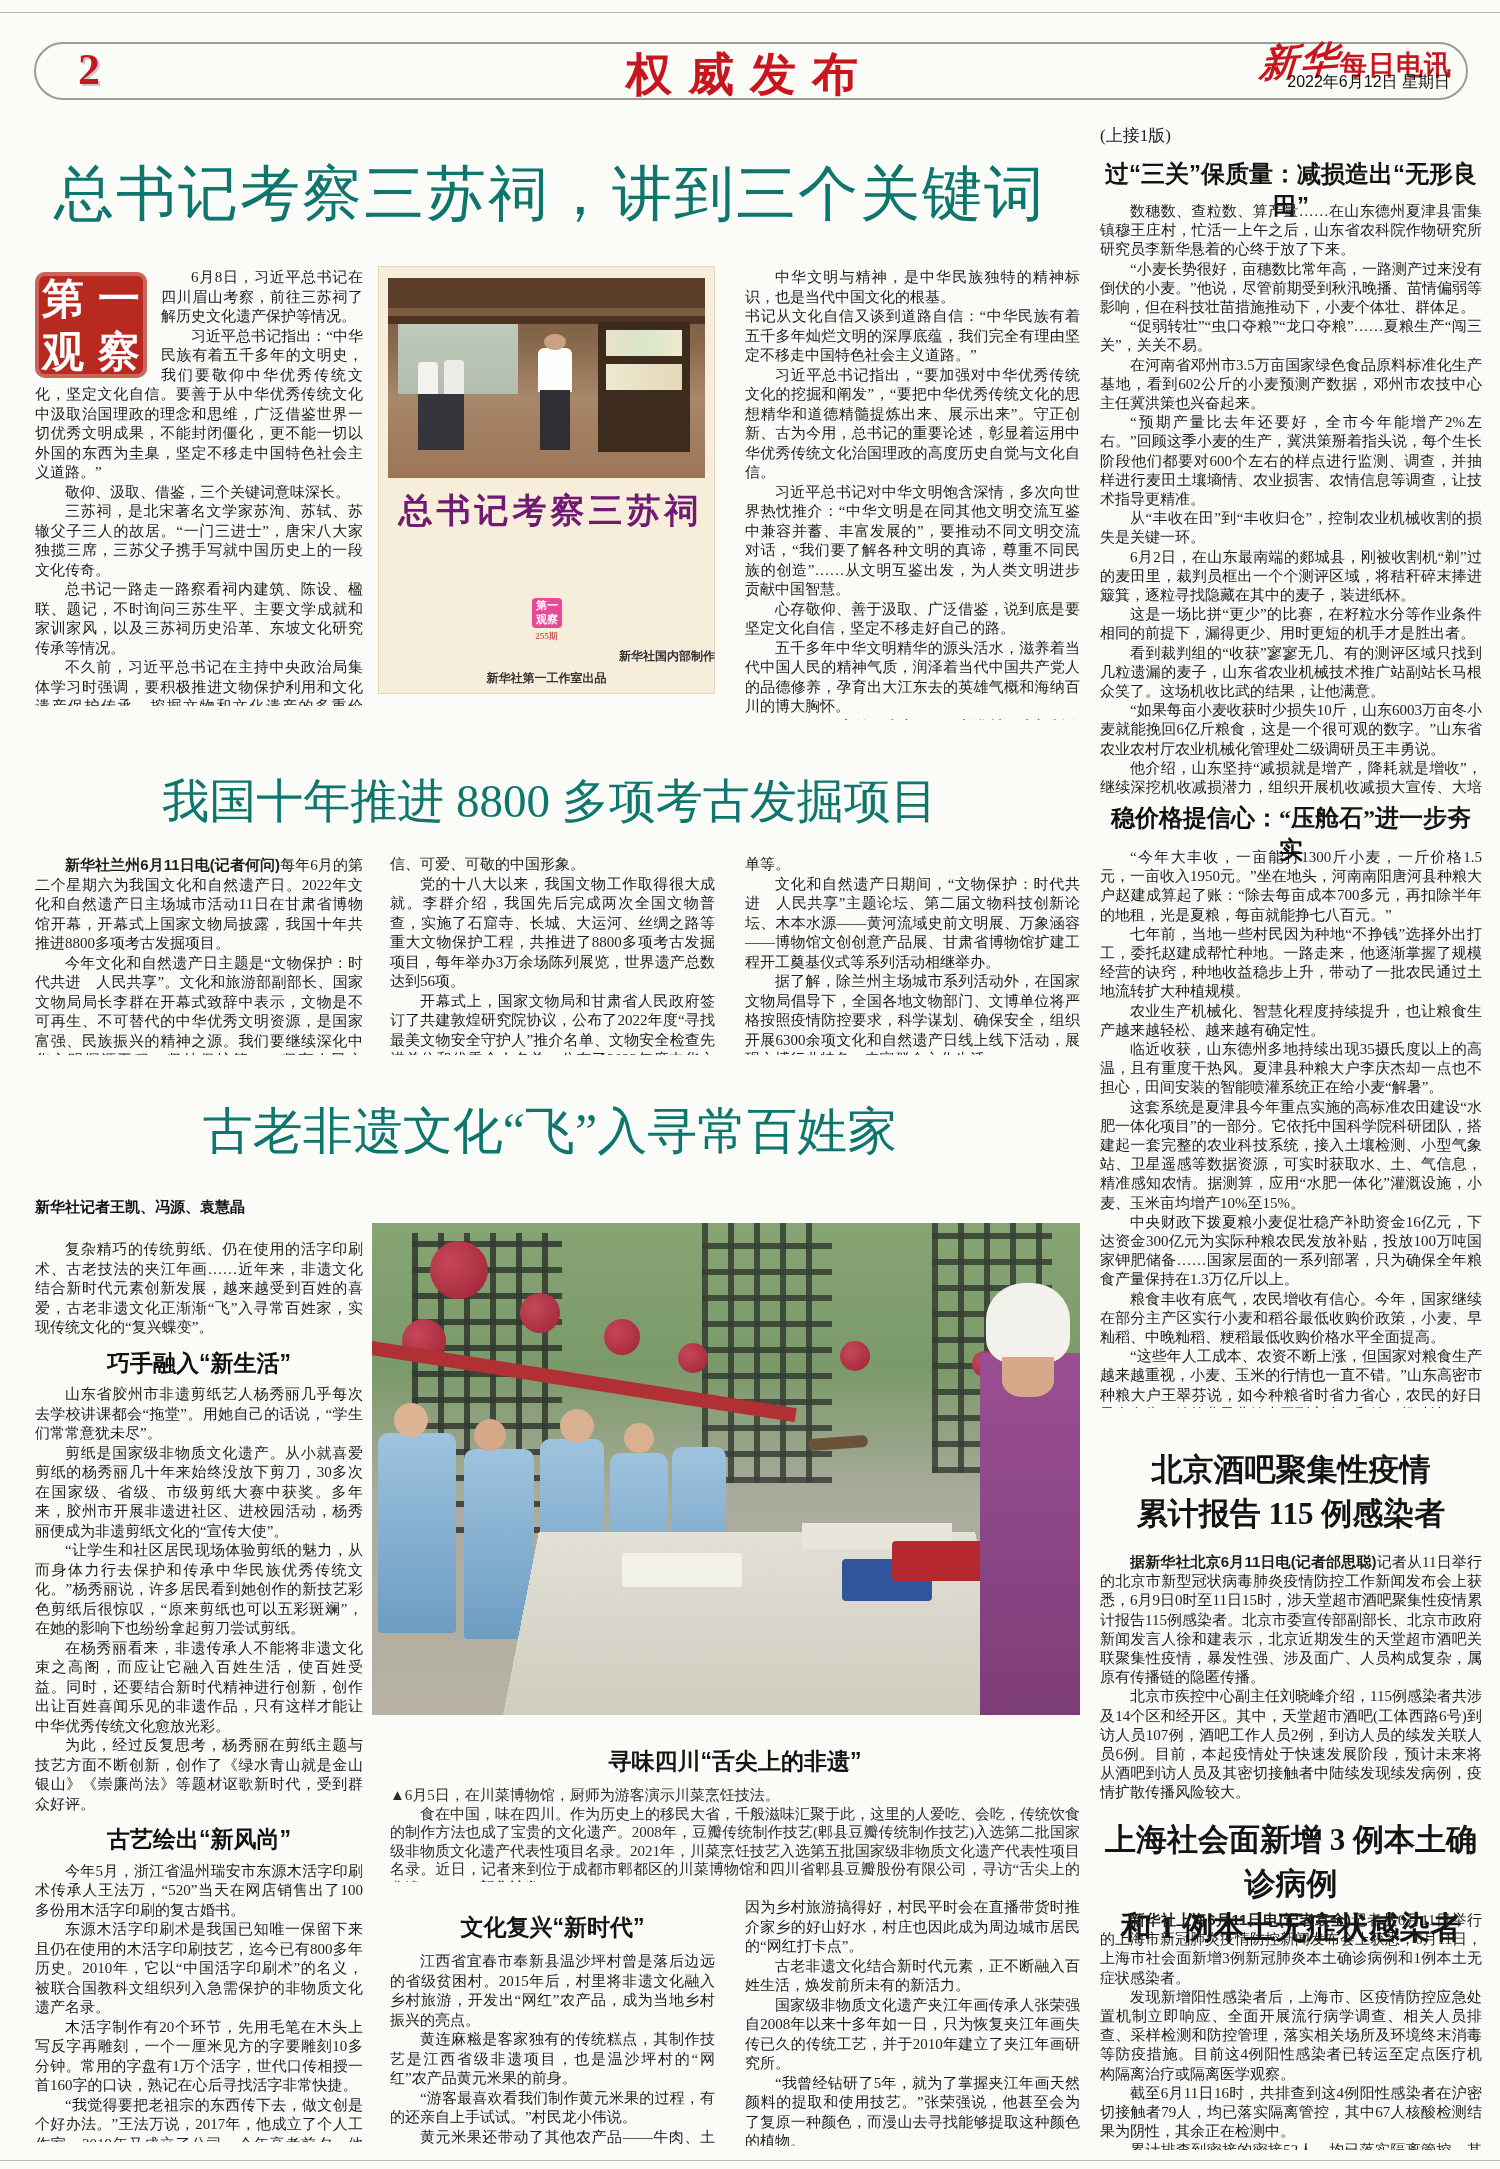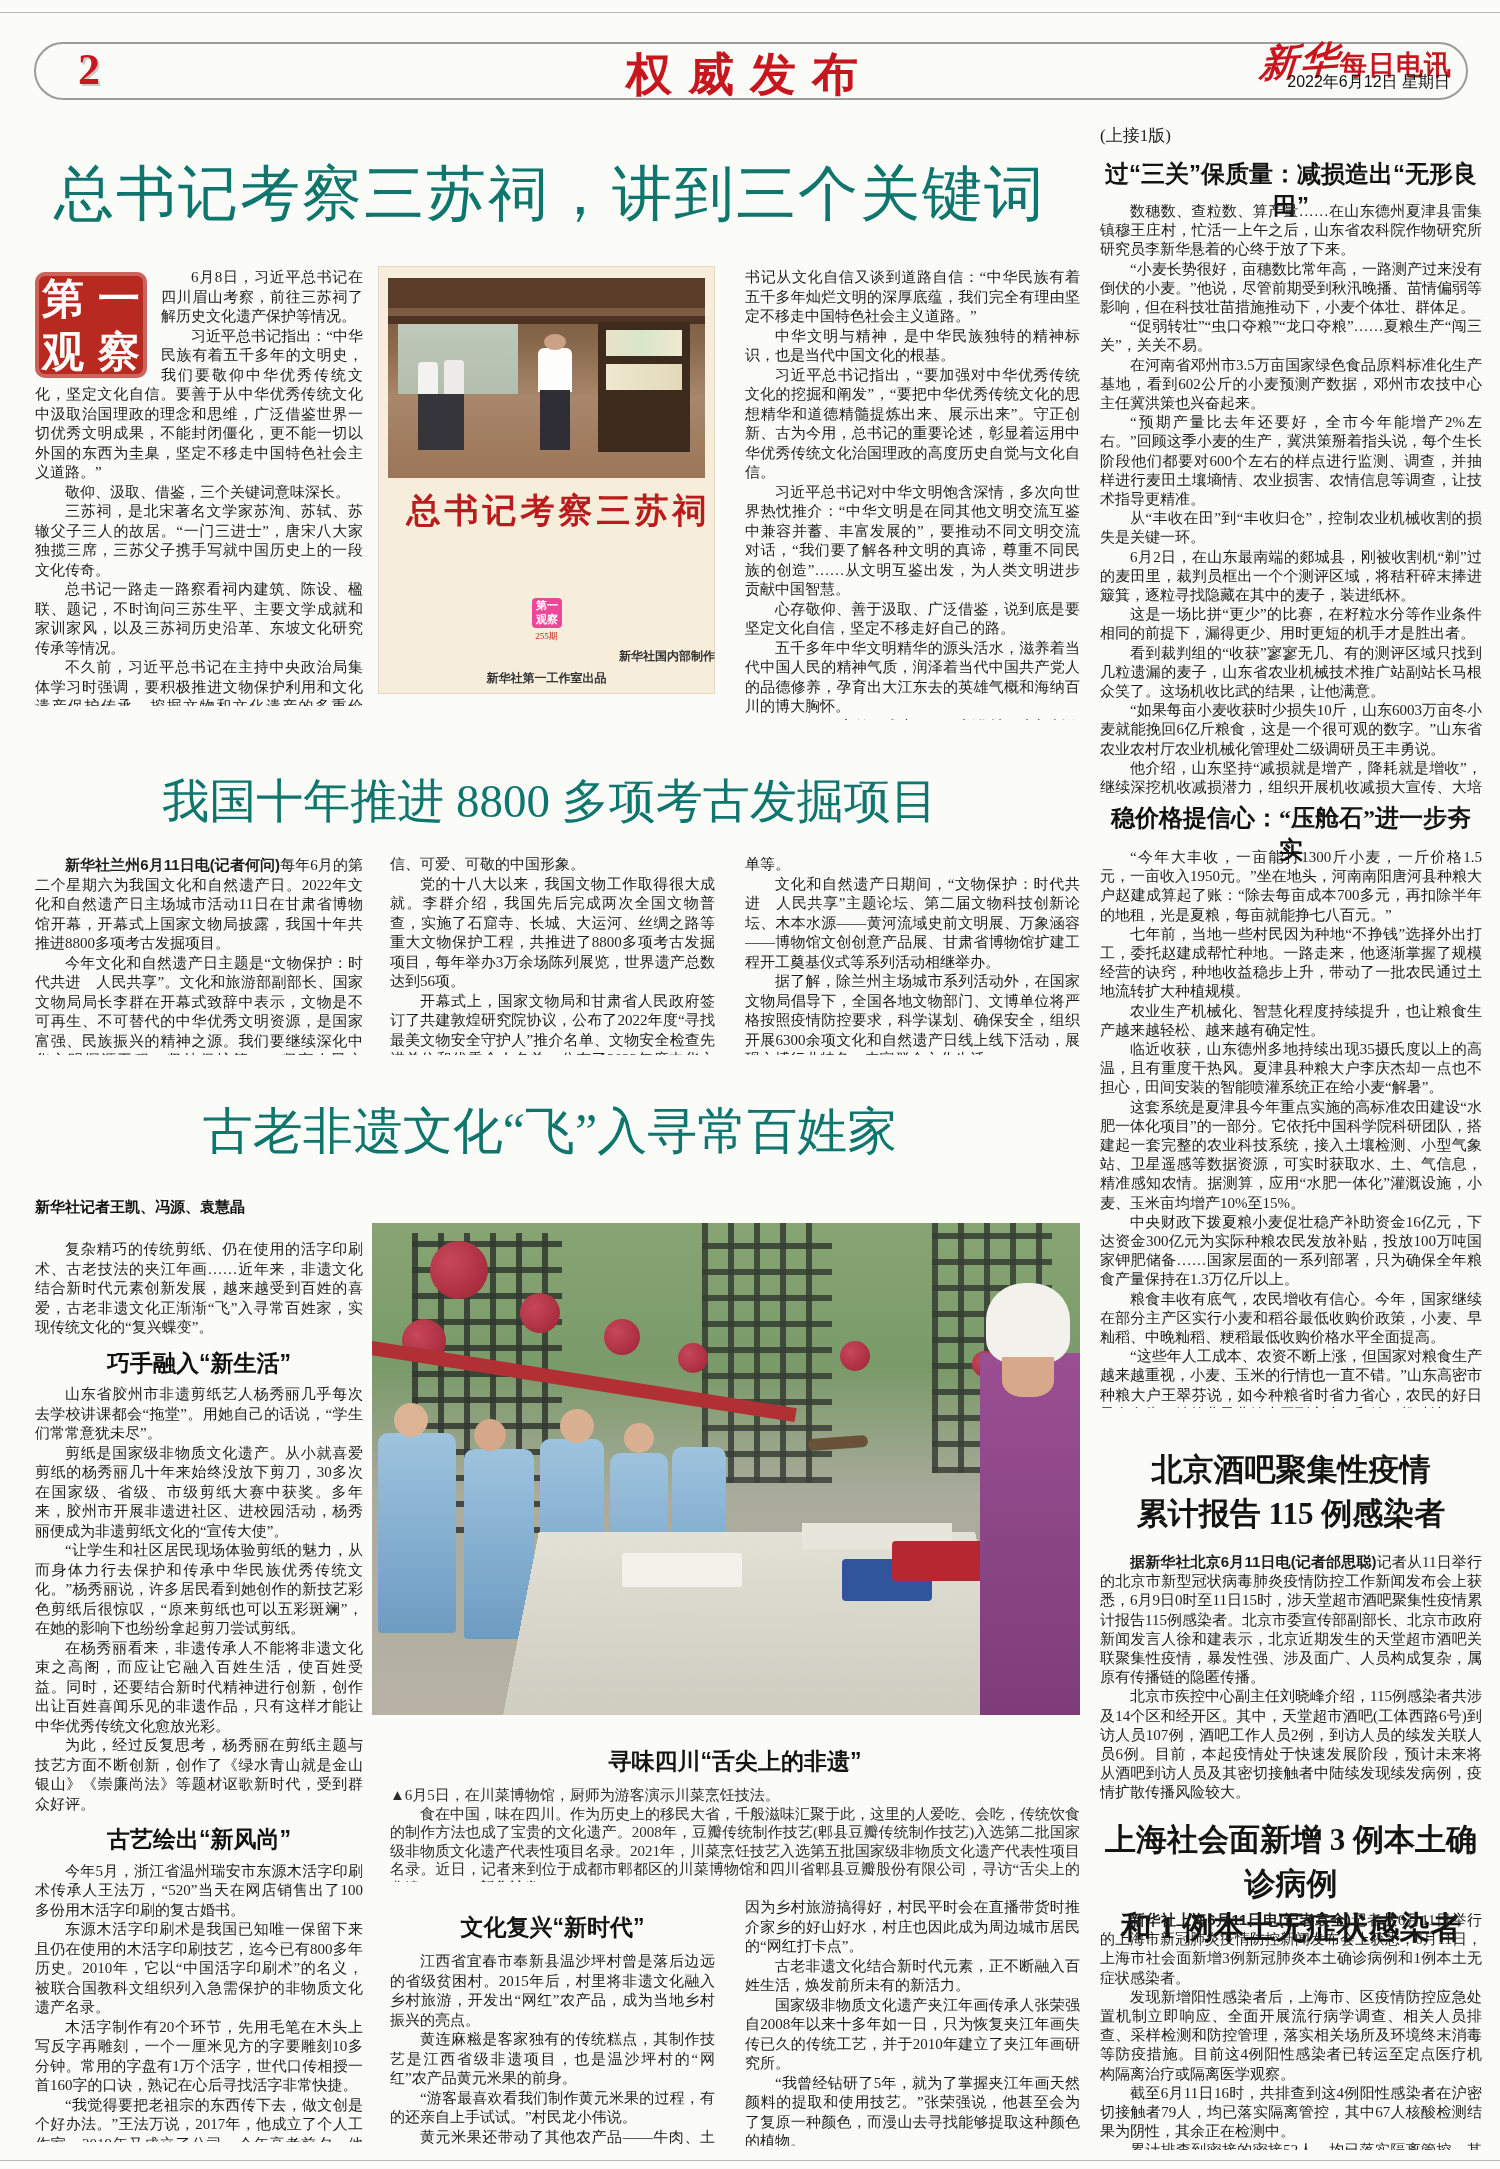--- a/index.html
+++ b/index.html
@@ -33,21 +33,21 @@
   
   .seal{float:left;width:112px;height:106px;margin:4px 14px 6px 0;background:#b8291f;
         border-radius:10px;box-shadow:inset 0 0 0 4px rgba(255,255,255,.28);
         display:grid;grid-template-columns:1fr 1fr;align-items:center;justify-items:center;}
   .seal span{color:#fff;font-size:42px;font-weight:bold;line-height:48px;}
   
   .poster{position:absolute;left:378px;top:266px;width:337px;height:428px;background:#f6edda;
           box-shadow:0 0 0 1px #e4d7bc inset;overflow:hidden;}
   .poster .ph{position:absolute;left:10px;top:12px;width:317px;height:200px;overflow:hidden;
               background:linear-gradient(180deg,#6d4f38 0%,#8a6a4d 34%,#a8876a 60%,#9c7558 100%);}
-  .poster .cal{position:absolute;left:12px;width:337px;text-align:center;color:#b91c1c;font-weight:bold;}
+  .poster .cal{position:absolute;left:4px;width:337px;text-align:center;color:#701a75;font-weight:bold;}
   .pseal{position:absolute;left:154px;top:332px;width:30px;height:30px;background:#ec4899;border-radius:4px;
          color:#fff;font-size:11px;line-height:14px;text-align:center;font-weight:bold;}
   .pissue{position:absolute;left:0;top:364px;width:337px;text-align:center;font-size:9px;color:#bb2a20;}
   .pcredit{position:absolute;left:0;width:337px;text-align:center;font-size:12px;font-weight:bold;
            color:#333;font-family:"Liberation Sans","DejaVu Sans",sans-serif;}
   
   .photo3{position:absolute;left:372px;top:1223px;width:708px;height:492px;overflow:hidden;
           background:linear-gradient(180deg,#86a573 0%,#7b9a69 30%,#a9ab9c 55%,#b7b2a4 100%);}
   .photo3 div{position:absolute;}
   .lattice{background:
@@ -101,22 +101,22 @@
       <div style="position:absolute;left:30px;top:116px;width:46px;height:56px;background:#35353b;"></div>
     </div>
     <div class="cal" style="top:222px;font-size:34px;letter-spacing:4px;">总书记考察三苏祠</div>
     <div class="pseal"><span>第一</span><br><span>观察</span></div>
     <div class="pissue">255期</div>
     <div class="pcredit" style="top:382px;text-align:right;">新华社国内部制作</div>
     <div class="pcredit" style="top:404px;">新华社第一工作室出品</div>
   </div>
 
   <div class="col" style="left:745px;top:268px;width:335px;height:452px;">
+      <p class="para">中华文明与精神，是中华民族独特的精神标识，也是当代中国文化的根基。</p>
       <p class="para noindent">书记从文化自信又谈到道路自信：“中华民族有着五千多年灿烂文明的深厚底蕴，我们完全有理由坚定不移走中国特色社会主义道路。”</p>
-      <p class="para">中华文明与精神，是中华民族独特的精神标识，也是当代中国文化的根基。</p>
       <p class="para">习近平总书记指出，“要加强对中华优秀传统文化的挖掘和阐发”，“要把中华优秀传统文化的思想精华和道德精髓提炼出来、展示出来”。守正创新、古为今用，总书记的重要论述，彰显着运用中华优秀传统文化治国理政的高度历史自觉与文化自信。</p>
       <p class="para">习近平总书记对中华文明饱含深情，多次向世界热忱推介：“中华文明是在同其他文明交流互鉴中兼容并蓄、丰富发展的”，要推动不同文明交流对话，“我们要了解各种文明的真谛，尊重不同民族的创造”……从文明互鉴出发，为人类文明进步贡献中国智慧。</p>
       <p class="para">心存敬仰、善于汲取、广泛借鉴，说到底是要坚定文化自信，坚定不移走好自己的路。</p>
       <p class="para">五千多年中华文明精华的源头活水，滋养着当代中国人民的精神气质，润泽着当代中国共产党人的品德修养，孕育出大江东去的英雄气概和海纳百川的博大胸怀。</p>
       <p class="para noindent" style="text-align: right;"><b>主笔：史竞男　　新华社国内部制作</b></p>
     </div>
 
   <div class="headline" style="left:40px;top:772px;width:1020px;font-size:47px;line-height:58px;">我国十年推进 8800 多项考古发掘项目</div>
 
   <div class="col" style="left:35px;top:855px;width:328px;height:200px;">

